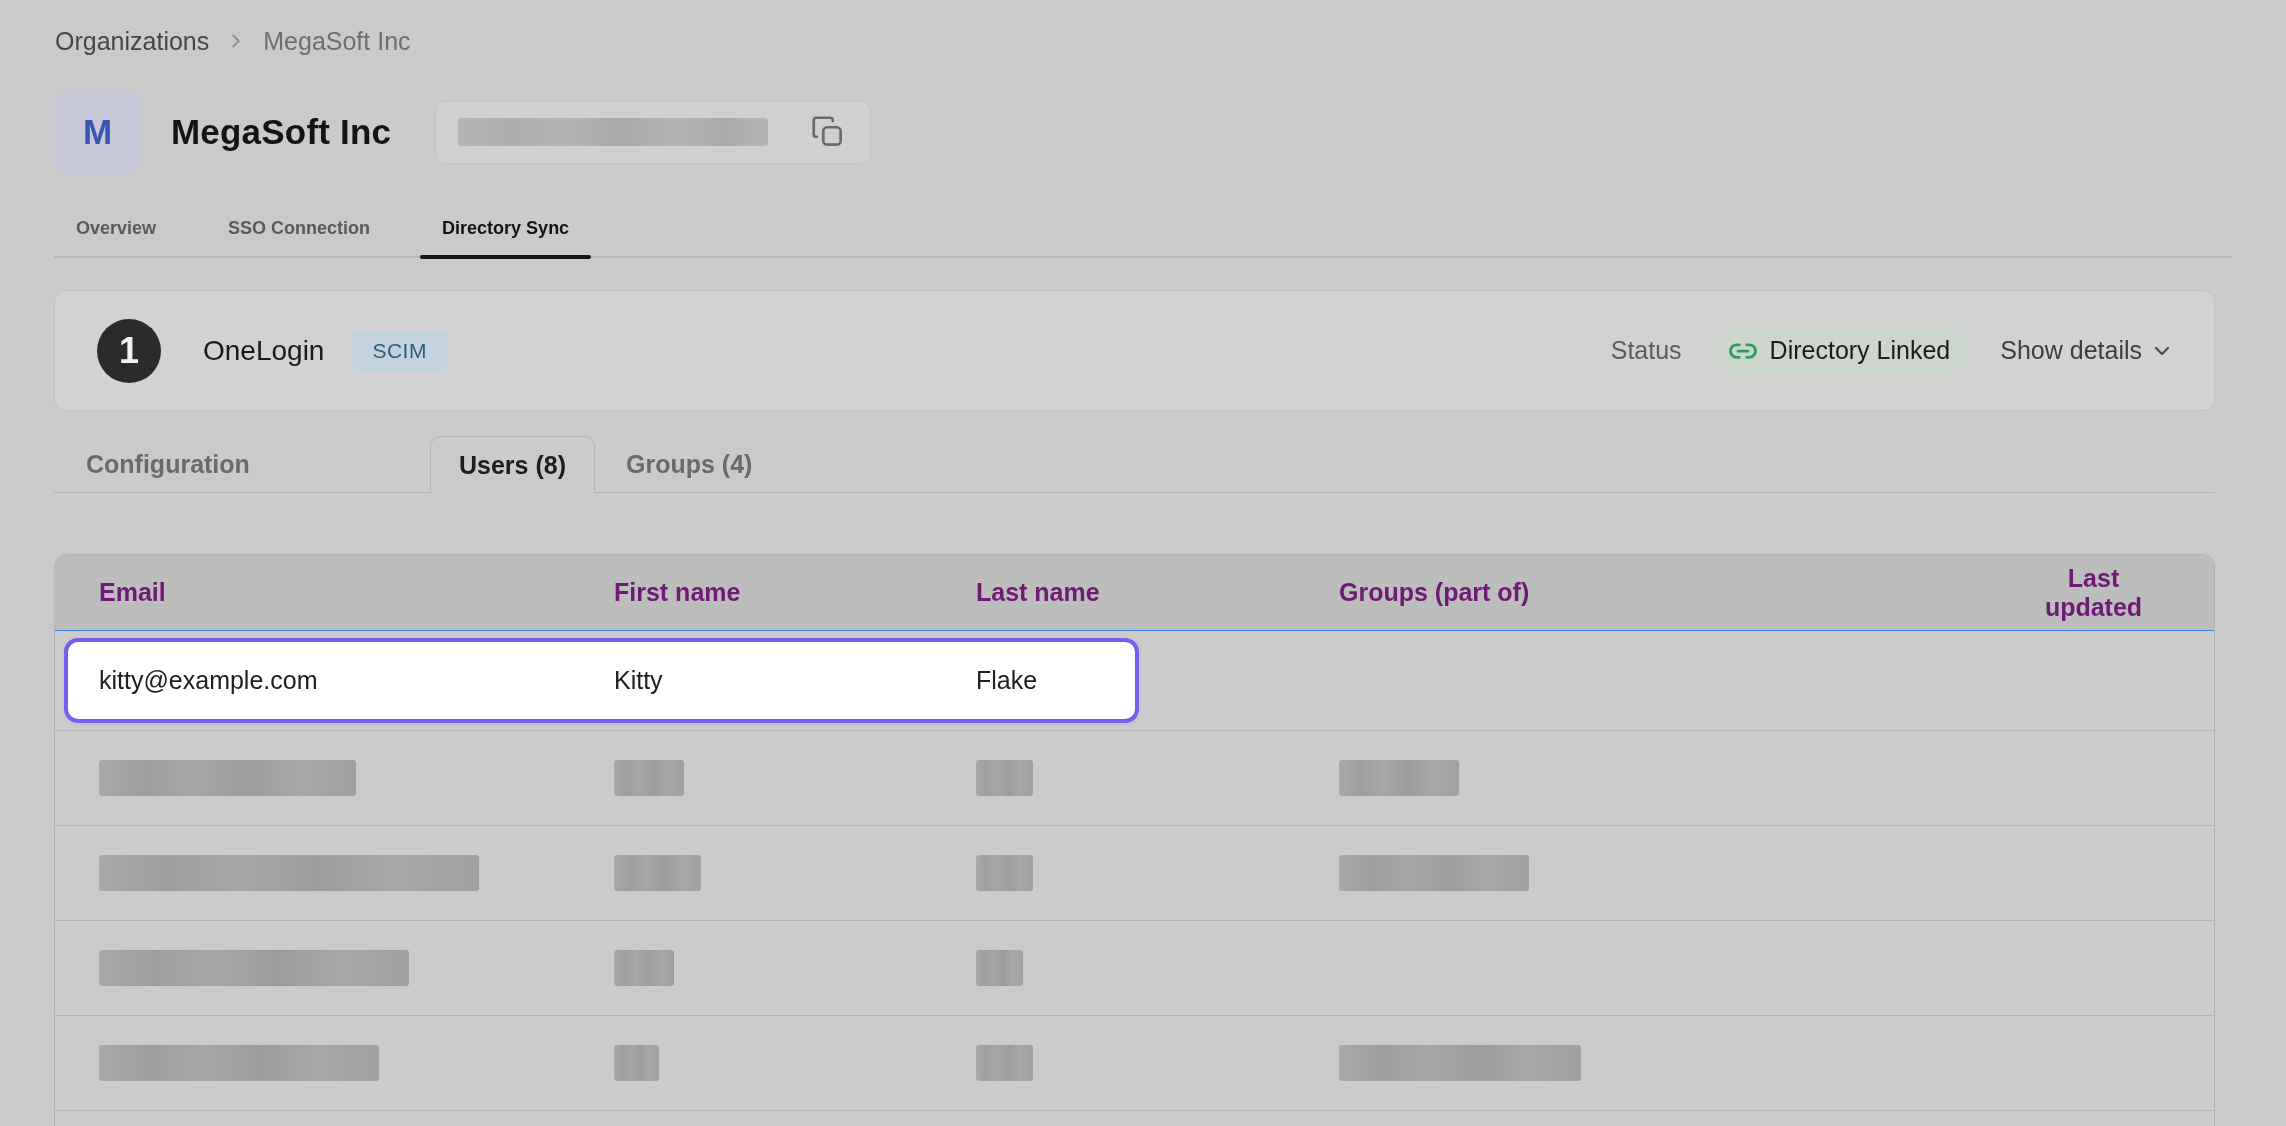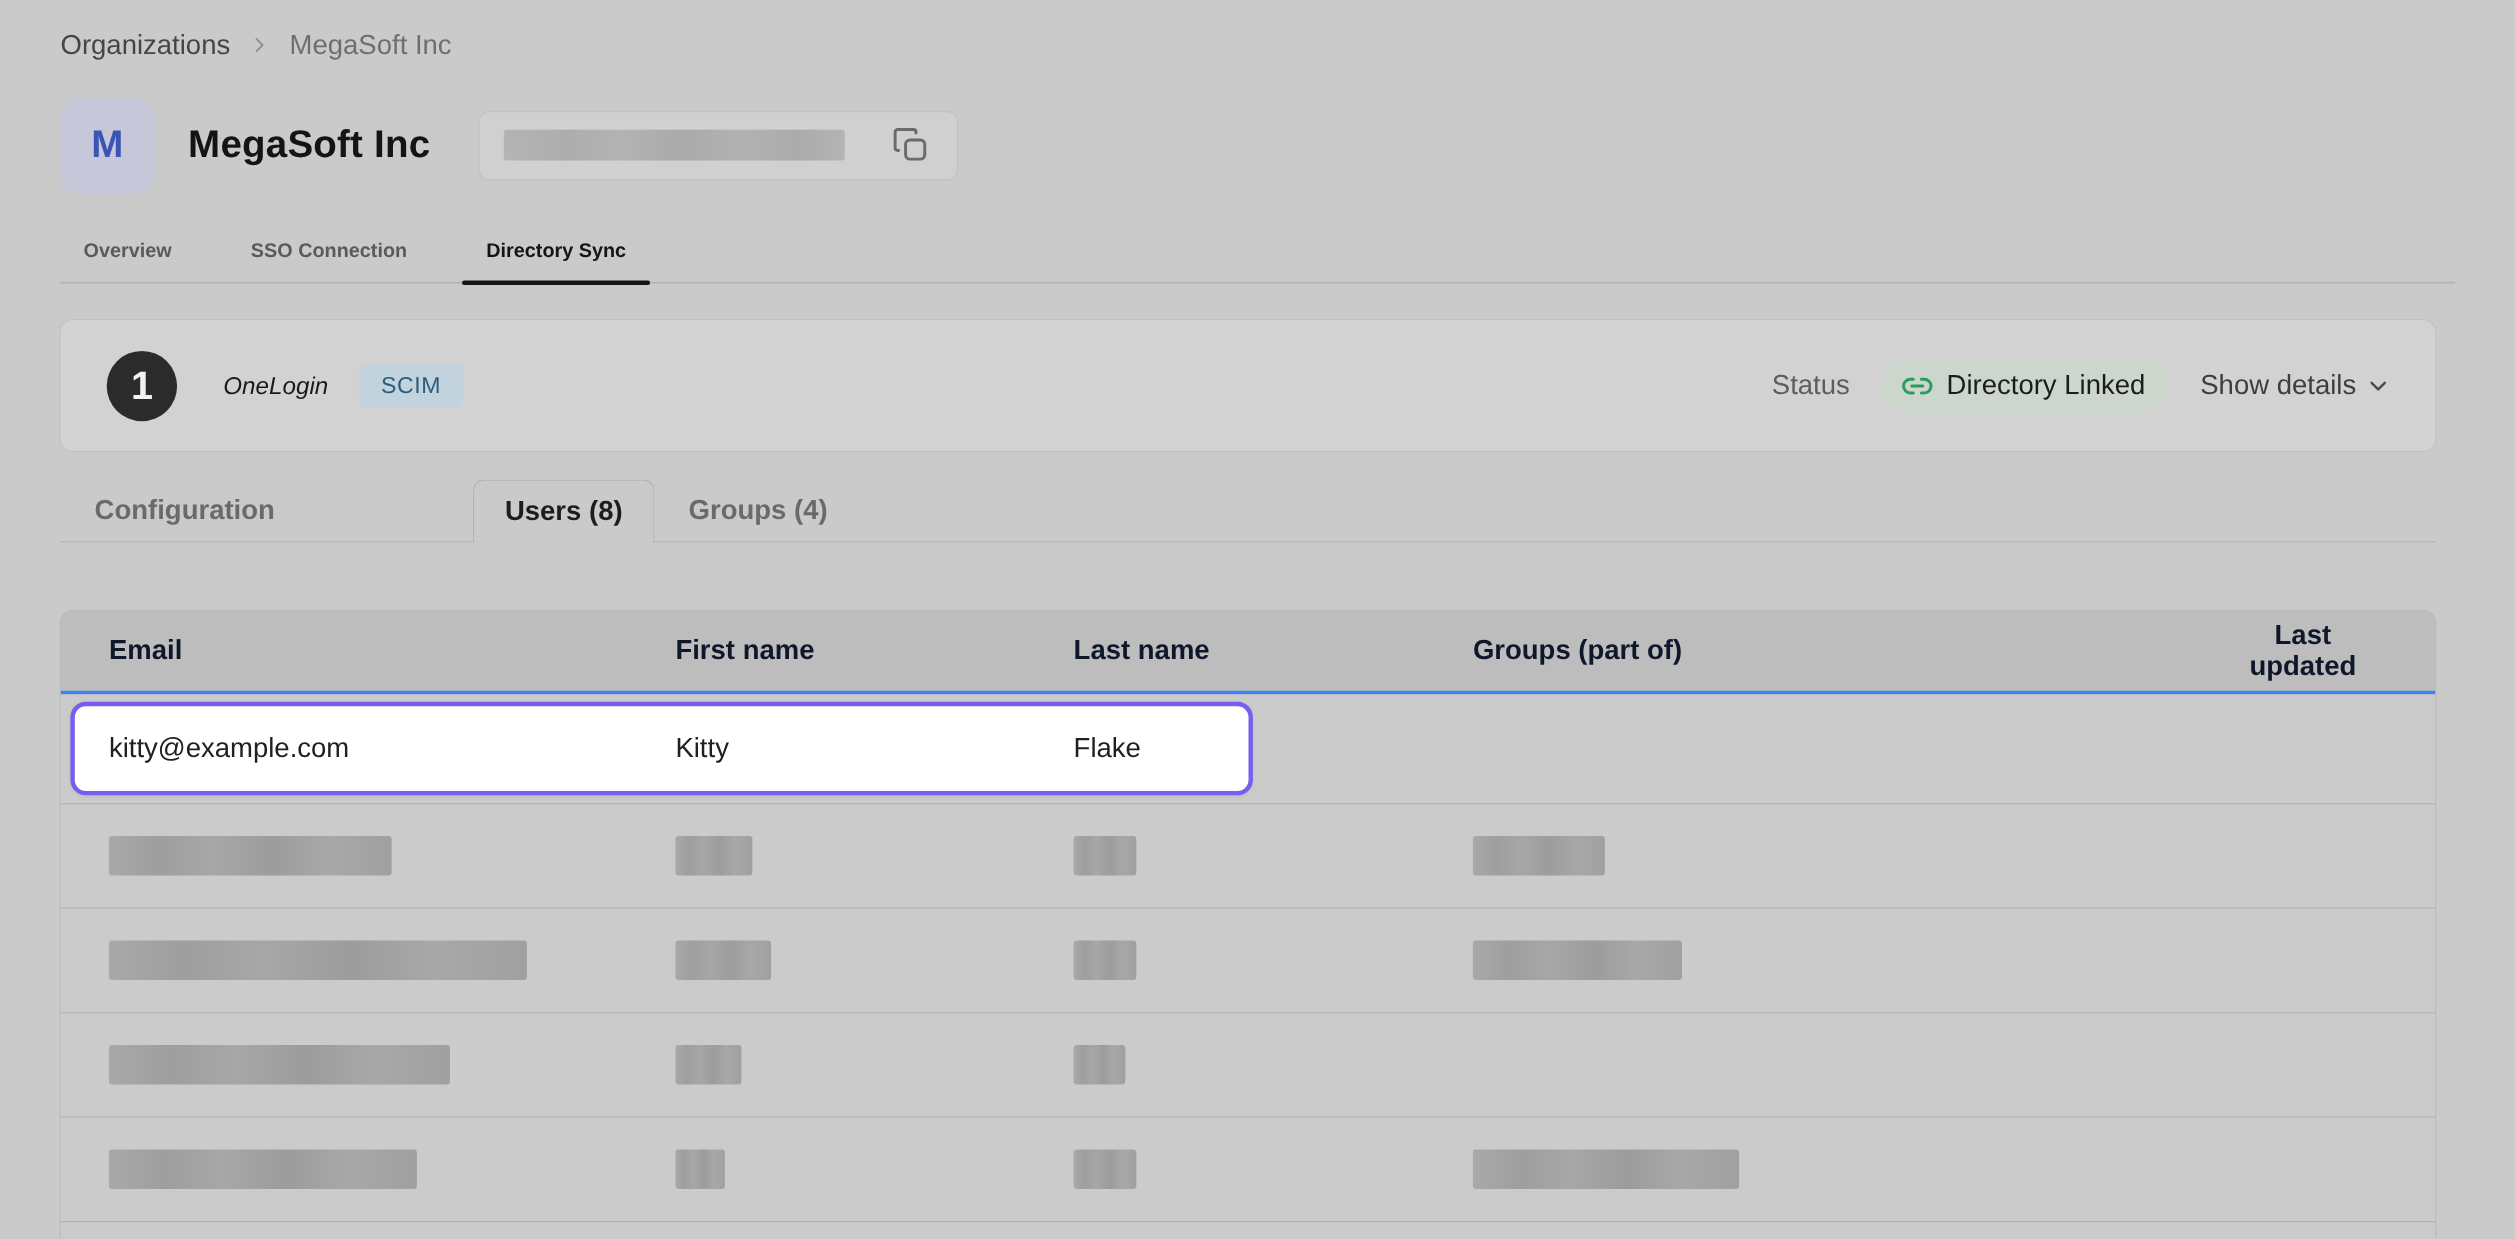--- a/index.html
+++ b/index.html
@@ -36,21 +36,21 @@
   .tab.active { color:#141414; }
   .tab.active::after { content:""; position:absolute; left:0; right:0; bottom:-3px;
     height:4px; background:#161616; border-radius:2px; }
   
   .connection-card { position:absolute; left:54px; top:290px; width:2161px; height:121px;
     background:#d2d2d2; border:1px solid #c1c1c1; border-radius:12px;
     display:flex; align-items:center; padding:0 40px 0 42px; }
   .provider-logo { width:64px; height:64px; border-radius:50%; background:#2b2b2b;
     display:flex; align-items:center; justify-content:center;
     color:#f2f2f2; font-size:36px; font-weight:bold; }
-  .provider-name { margin-left:42px; font-size:22px; color:#1a1a1a;font-style:italic; }
+  .provider-name { margin-left:42px; font-size:28px; color:#1a1a1a; }
   .scim-badge { margin-left:28px; background:#c3d3dd; color:#2c5d7c;
     font-size:21px; padding:8px 20px; border-radius:7px; letter-spacing:.5px; }
   .status-group { margin-left:auto; display:flex; align-items:center; gap:28px; }
   .status-label { font-size:25px; color:#5d5d5d; }
   .linked-badge { height:50px; border-radius:25px; background:#ccd6cc;
     display:flex; align-items:center; gap:12px; padding:0 22px 0 18px;
     font-size:25px; color:#1c1c1c; }
   .show-details { display:flex; align-items:center; gap:8px; border:none; background:transparent;
     font-family:inherit; font-size:25px; color:#3e3e3e; cursor:pointer; }
   
@@ -62,22 +62,22 @@
   .sub-tab.plain-1 { left:32px; }
   .sub-tab.plain-2 { left:572px; }
   .sub-tab.active { left:376px; width:165px; justify-content:center;
     background:#cacaca; border:1px solid #b4b4b4; border-bottom:none;
     border-radius:10px 10px 0 0; color:#1d1d1d; z-index:1; }
   
   .users-table { position:absolute; left:54px; top:554px; width:2161px; height:572px;
     background:#cbcbcb; border:1px solid #b2b2b2; border-bottom:none;
     border-radius:14px 14px 0 0; overflow:hidden; }
   .t-grid { display:grid; grid-template-columns:559px 362px 363px 680px 1fr; align-items:center; }
-  .t-header { height:76px; background:#bdbdbd; border-bottom:3px solid #3b82f6;
-    font-size:25px; font-weight:bold; color:#0f172a; }
+  .t-header { height:76px; background:#bdbdbd; border-bottom:1px solid #3b82f6;
+    font-size:25px; font-weight:bold; color:#701a75; }
   .t-header .c1 { padding-left:44px; }
   .t-header .c5 { text-align:center; padding-right:46px; }
   .row { border-bottom:1px solid #b4b4b4; }
   .row.highlight { height:100px; position:relative; font-size:25px; color:#202020; cursor:pointer; }
   .hl-box { position:absolute; left:9px; top:7px; width:1075px; height:85px;
     background:#ffffff; border:4px solid #7a5cf0; border-radius:14px;
     box-shadow:0 1px 4px rgba(0,0,0,0.06); }
   .row.highlight .cell { position:relative; z-index:1; }
   .row.highlight .c1 { padding-left:44px; }
   .row.ph { height:95px; cursor:pointer; }

